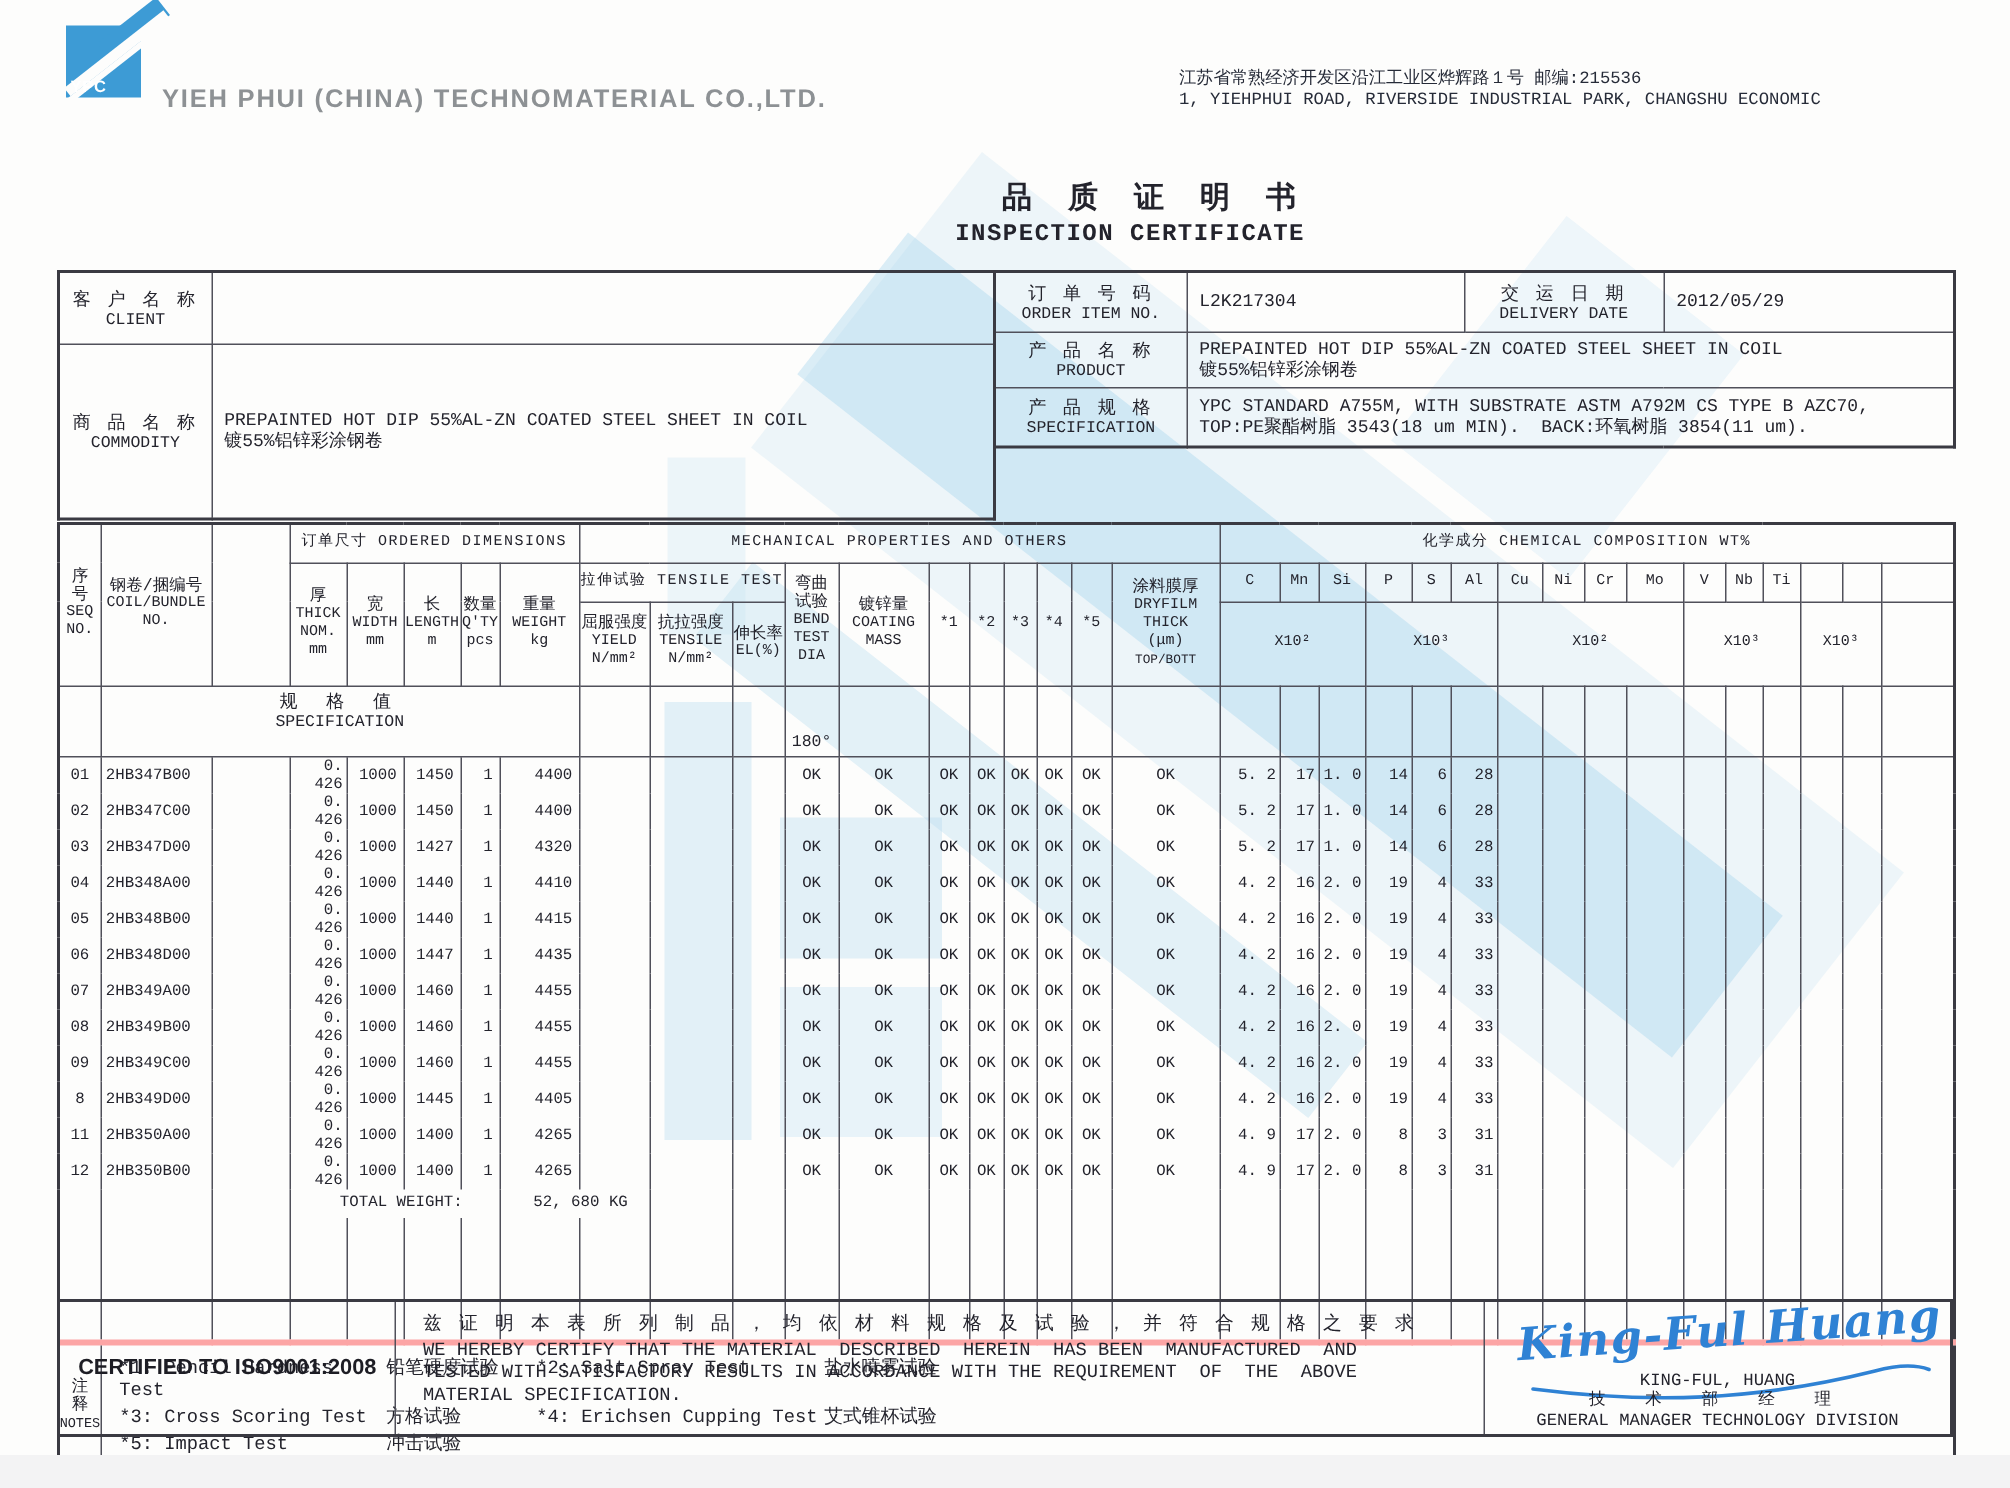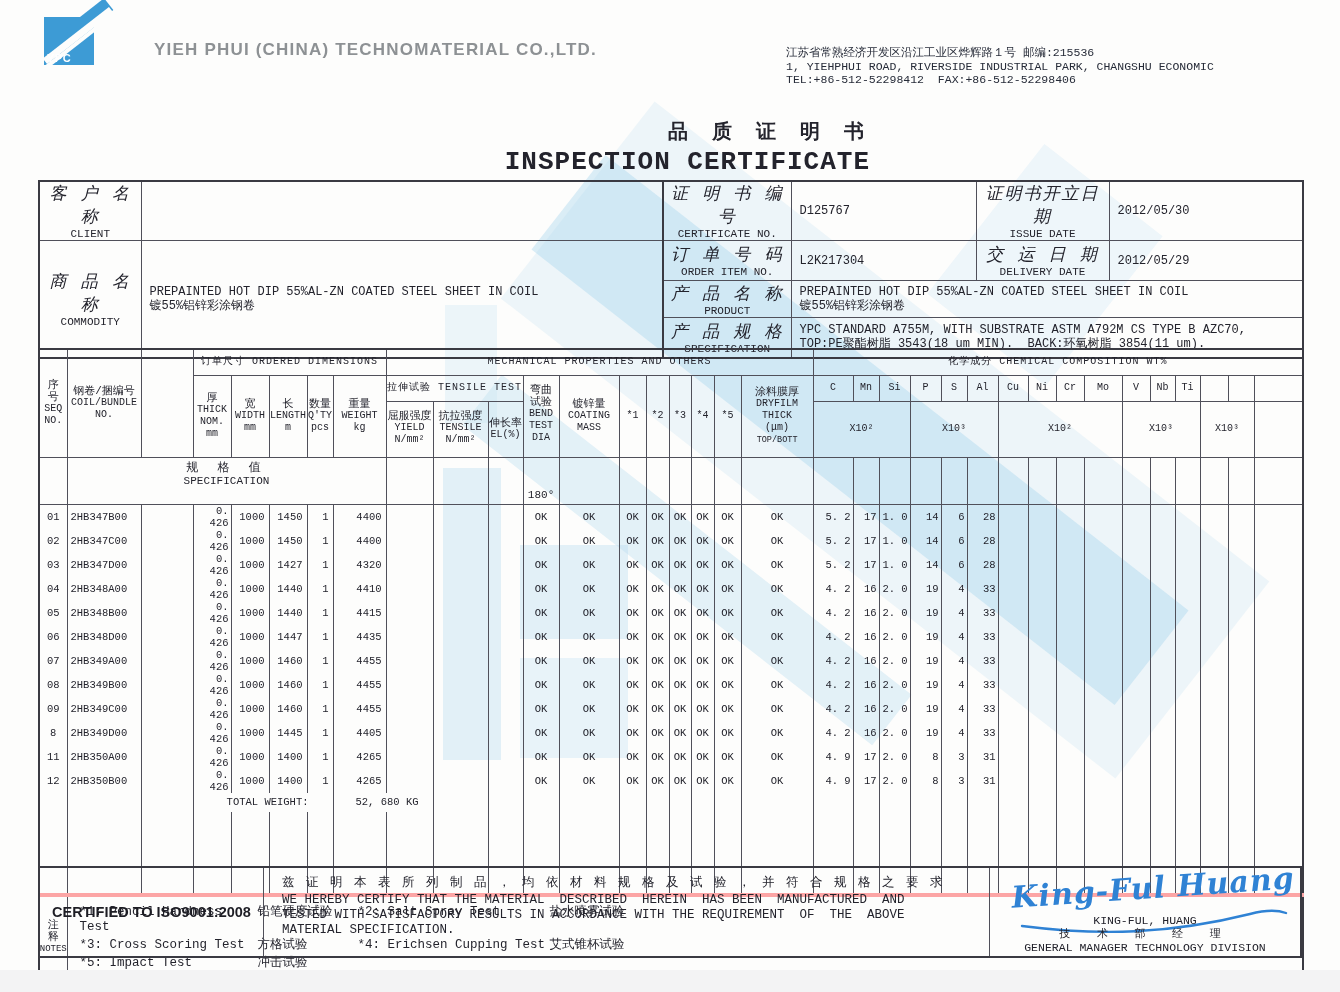--- a/index.html
+++ b/index.html
@@ -23,34 +23,34 @@
   .content { position:absolute; inset:0; z-index:2; }
 
   
   .logo { position:absolute; left:44px; top:12px; width:62px; height:54px; }
   .logo-square { position:absolute; left:0; top:5px; width:50px; height:48px; background:#3d9bd5; }
   .logo-beam { position:absolute; left:20px; top:0px; width:50px; height:15px; background:#3d9bd5; transform:rotate(-38deg); }
   .logo-cut1 { position:absolute; left:-8px; top:20px; width:84px; height:7px; background:#fdfdfc; transform:rotate(-38deg); }
   .logo-cut2 { position:absolute; left:-14px; top:33px; width:84px; height:4px; background:#fdfdfc; transform:rotate(-38deg); }
   .logo-text { position:absolute; left:3px; bottom:2px; color:#fff; font:bold 11px "Liberation Sans",sans-serif; letter-spacing:.5px; }
   .company-cn { position:absolute; left:106px; top:6px; font:bold 36px "Liberation Sans",sans-serif; color:#8d9194; letter-spacing:9px; }
-  .company-en { position:absolute; left:108px; top:40px; font:bold 17px "Liberation Sans",sans-serif; color:#8d9194; letter-spacing:1.2px;margin-left:46px; }
+  .company-en { position:absolute; left:108px; top:56px; font:bold 17px "Liberation Sans",sans-serif; color:#8d9194; letter-spacing:1.2px; }
   .address { position:absolute; left:786px; top:46px; font-size:11.5px; line-height:13.5px; color:#262b38; }
   .titles { position:absolute; left:450px; top:118px; width:420px; text-align:right; }
   .title-cn { font-weight:bold; font-size:20px; letter-spacing:6px; }
-  .title-en { font-weight:bold; font-size:26px; letter-spacing:1px; margin-top:2px; }
+  .title-en { font-weight:bold; font-size:16px; letter-spacing:1px; margin-top:2px; }
 
   
   table { border-collapse:collapse; table-layout:fixed; background:transparent; }
   .info-left  { position:absolute; left:38px; top:180px; width:624px; }
   .info-right { position:absolute; left:662px; top:180px; width:640px; }
   .info-left, .info-right, .main, .bottom-box { border:2px solid #3a3a42; }
   .info-left td, .info-right td { border:1px solid #50505a; vertical-align:middle; }
   .ilbl { text-align:center; }
-  .ilbl .cn { font-size:17px; letter-spacing:2px;font-style:italic; }
+  .ilbl .cn { font-size:12px; letter-spacing:2px; }
   .ilbl .en { font-size:11px; }
   .ival { font-size:12px; padding:4px 8px; vertical-align:top; }
   .ival.mid { vertical-align:middle; }
   .ival div { line-height:14px; }
 
   
   .main { position:absolute; left:38px; top:348px; width:1264px; }
   .main td, .main th { border:1px solid #50505a; font-weight:normal; padding:0; vertical-align:middle;
                        text-align:center; font-size:10px; line-height:12px; overflow:hidden; }
   .r-g  { height:26px; }  .r-h2 { height:26px; }  .r-h3 { height:56px; }
@@ -118,21 +118,20 @@
       <div class="logo-square"></div>
       <div class="logo-beam"></div>
       <div class="logo-cut1"></div>
       <div class="logo-cut2"></div>
       <span class="logo-text">YPC</span>
     </div>
     <div class="company-en">YIEH PHUI (CHINA) TECHNOMATERIAL CO.,LTD.</div>
     <div class="address">
       <div class="pre">江苏省常熟经济开发区沿江工业区烨辉路１号 邮编:215536</div>
       <div class="pre">1, YIEHPHUI ROAD, RIVERSIDE INDUSTRIAL PARK, CHANGSHU ECONOMIC</div>
-      <div class="pre">TEL:+86-512-52298412  FAX:+86-512-52298406</div>
     </div>
     <div class="titles">
       <div class="title-cn">品 质 证 明 书</div>
       <div class="title-en">INSPECTION CERTIFICATE</div>
     </div>
 
     <table class="info-left">
       <colgroup>
           <col style="width:102px">
           <col style="width:522px">
@@ -159,32 +158,20 @@
       </table>
 
     <table class="info-right">
       <colgroup>
           <col style="width:128px">
           <col style="width:185px">
           <col style="width:133px">
           <col style="width:194px">
         </colgroup>
       <tbody>
-          <tr style="height:48px">
-        <td class="ilbl">
-          <div class="cn">证 明 书 编 号</div>
-          <div class="en">CERTIFICATE NO.</div>
-        </td>
-        <td class="ival mid">D125767</td>
-        <td class="ilbl">
-          <div class="cn">证明书开立日期</div>
-          <div class="en">ISSUE DATE</div>
-        </td>
-        <td class="ival mid">2012/05/30</td>
-      </tr>
       <tr style="height:40px">
         <td class="ilbl">
           <div class="cn">订 单 号 码</div>
           <div class="en">ORDER ITEM NO.</div>
         </td>
         <td class="ival mid">L2K217304</td>
         <td class="ilbl">
           <div class="cn">交 运 日 期</div>
           <div class="en">DELIVERY DATE</div>
         </td>

